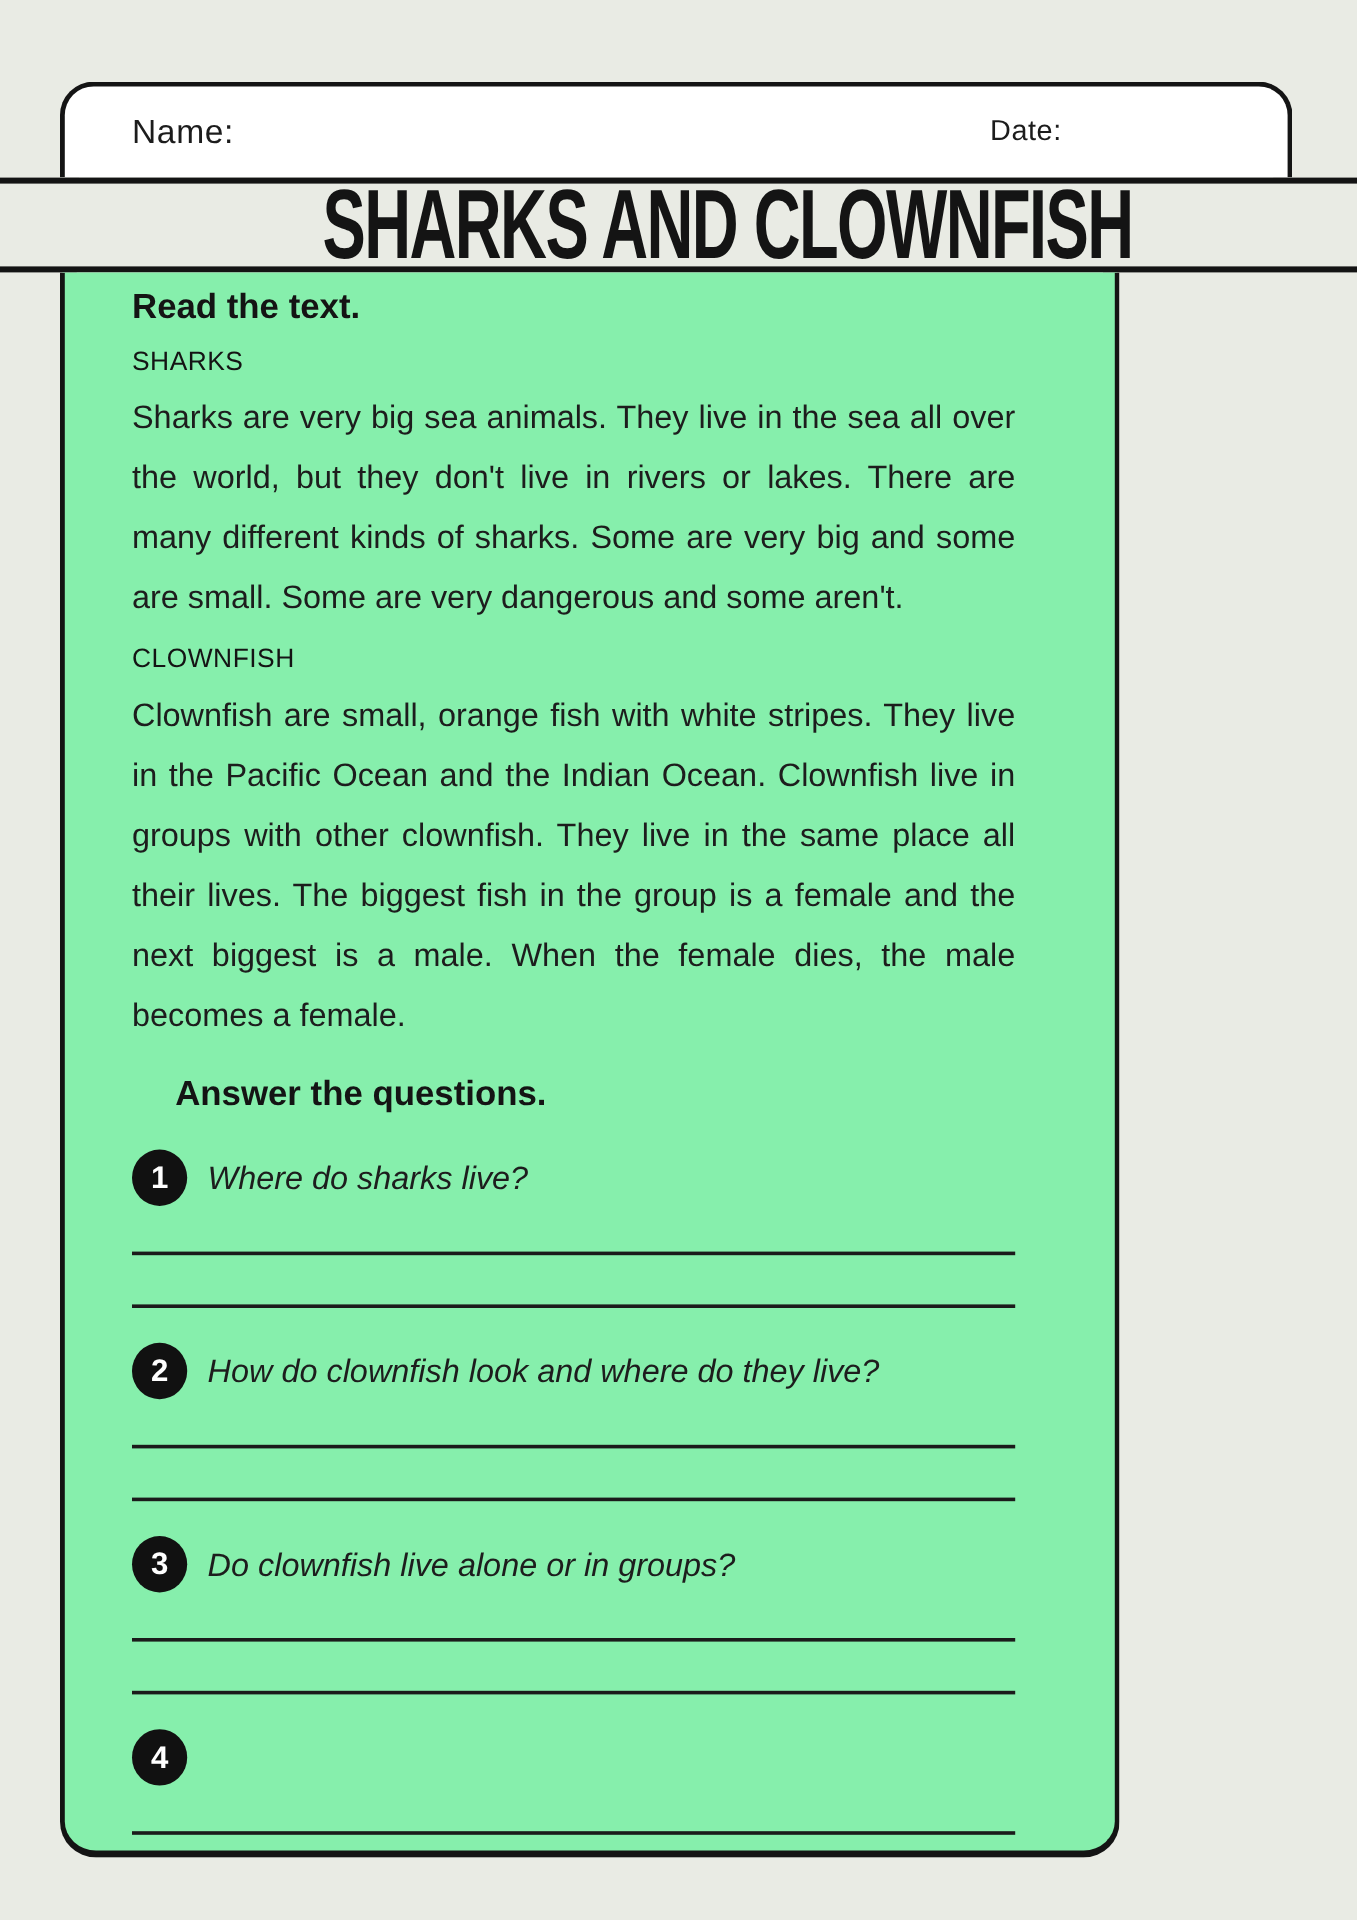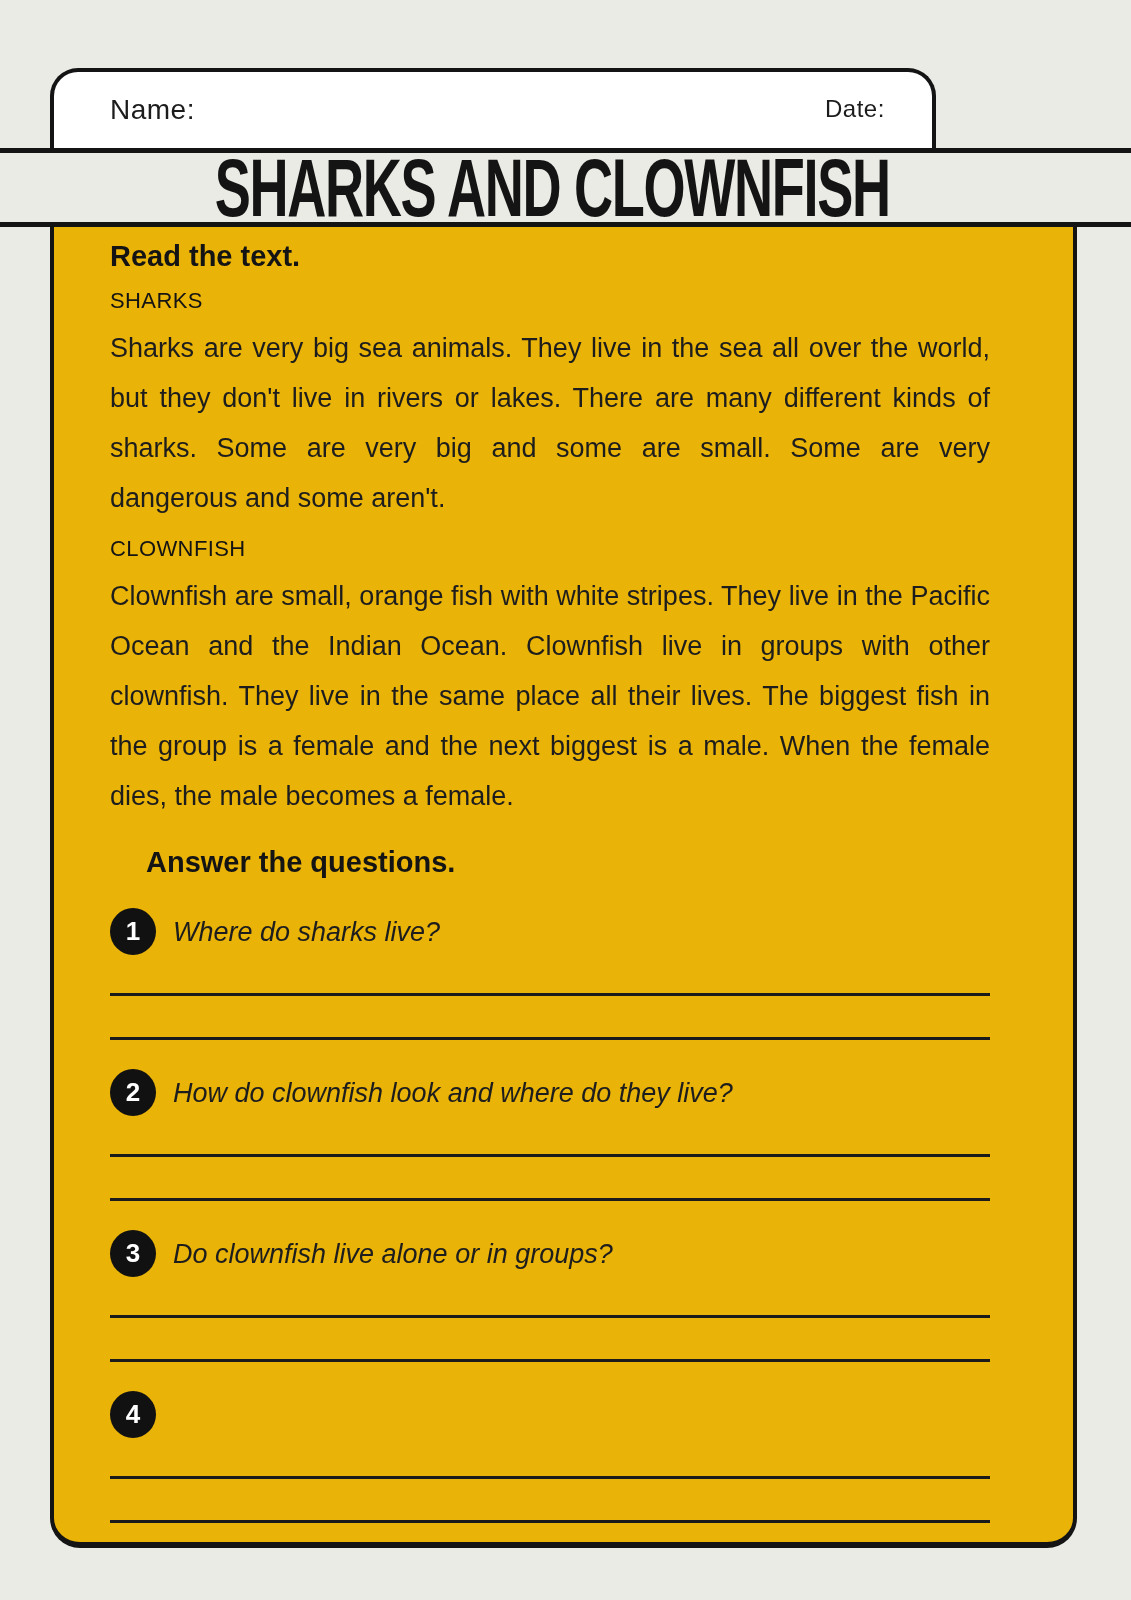--- a/index.html
+++ b/index.html
@@ -10,21 +10,21 @@
     color: #161616;
     position: relative;
     overflow: hidden;
   }
   .page { position: absolute; inset: 0; }
 
   
   .name-date-box {
     position: absolute;
     left: 50px; top: 68px;
-    width: 886px; height: 80px;
+    width: 1027px; height: 80px;
     box-sizing: border-box;
     background: #ffffff;
     border: 4px solid #141414;
     border-bottom: none;
     border-radius: 28px 28px 0 0;
     display: flex; align-items: center;
   }
   .name-label {
     margin-left: 56px;
     font-size: 28px; letter-spacing: 0.5px; color: #1c1c1c;
@@ -37,41 +37,41 @@
 
   
   .title-band {
     position: absolute;
     left: 0; top: 148px; width: 1131px;
     box-sizing: border-box;
     height: 79px;
     background: #e9ebe4;
     border-top: 5px solid #141414;
     border-bottom: 5px solid #141414;
-    display: flex; align-items: center; justify-content: center;
+    display: flex; align-items: center; justify-content: flex-end;
   }
   .worksheet-title {
     margin: 0;
     font-size: 82px;
     font-weight: bold;
     letter-spacing: -2px;
     line-height: 1;
     color: #141414;
     transform: scaleX(0.66) translateX(-20px);
     transform-origin: center;
     white-space: nowrap;
   }
 
   
   .content-box {
     position: absolute;
     left: 50px; top: 227px;
-    width: 1027px; height: 1321px;
+    width: 883px; height: 1321px;
     box-sizing: border-box;
-    background: #eab308;
+    background: #86efac;
     border: 4px solid #141414;
     border-top: none;
     border-bottom-width: 6px;
     border-radius: 0 0 30px 30px;
     padding: 12px 83px 0 56px;
     overflow: hidden;
   }
   .lead {
     font-size: 29px; font-weight: bold; line-height: 34px;
     color: #141414;

